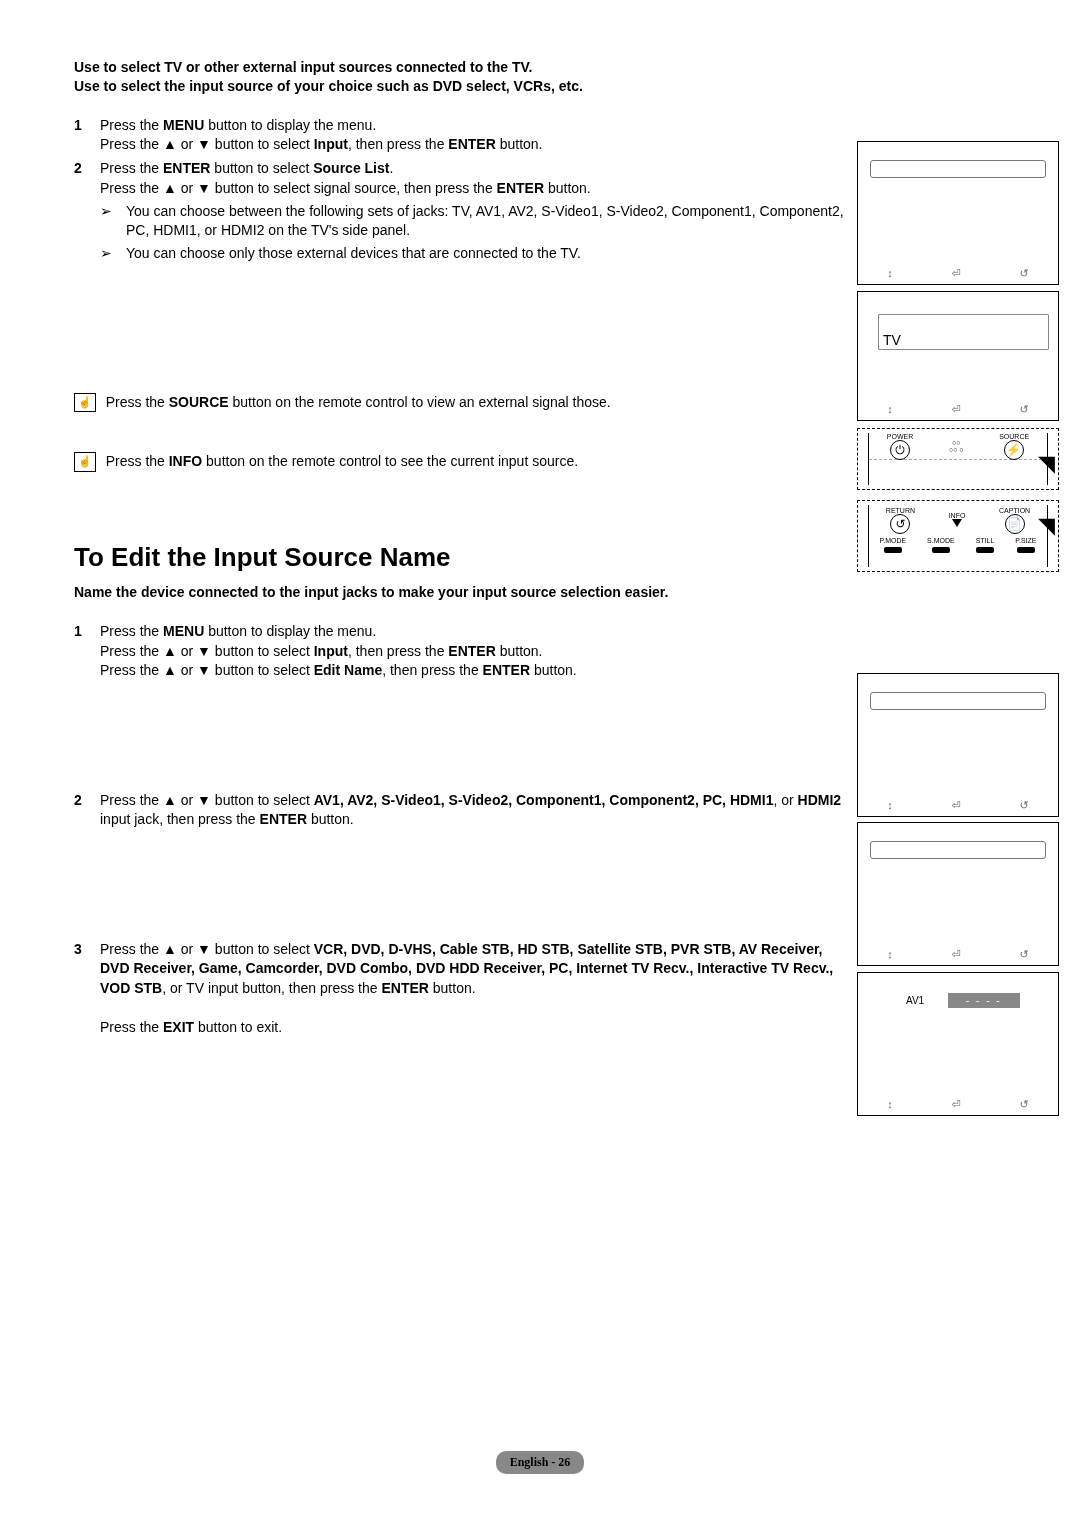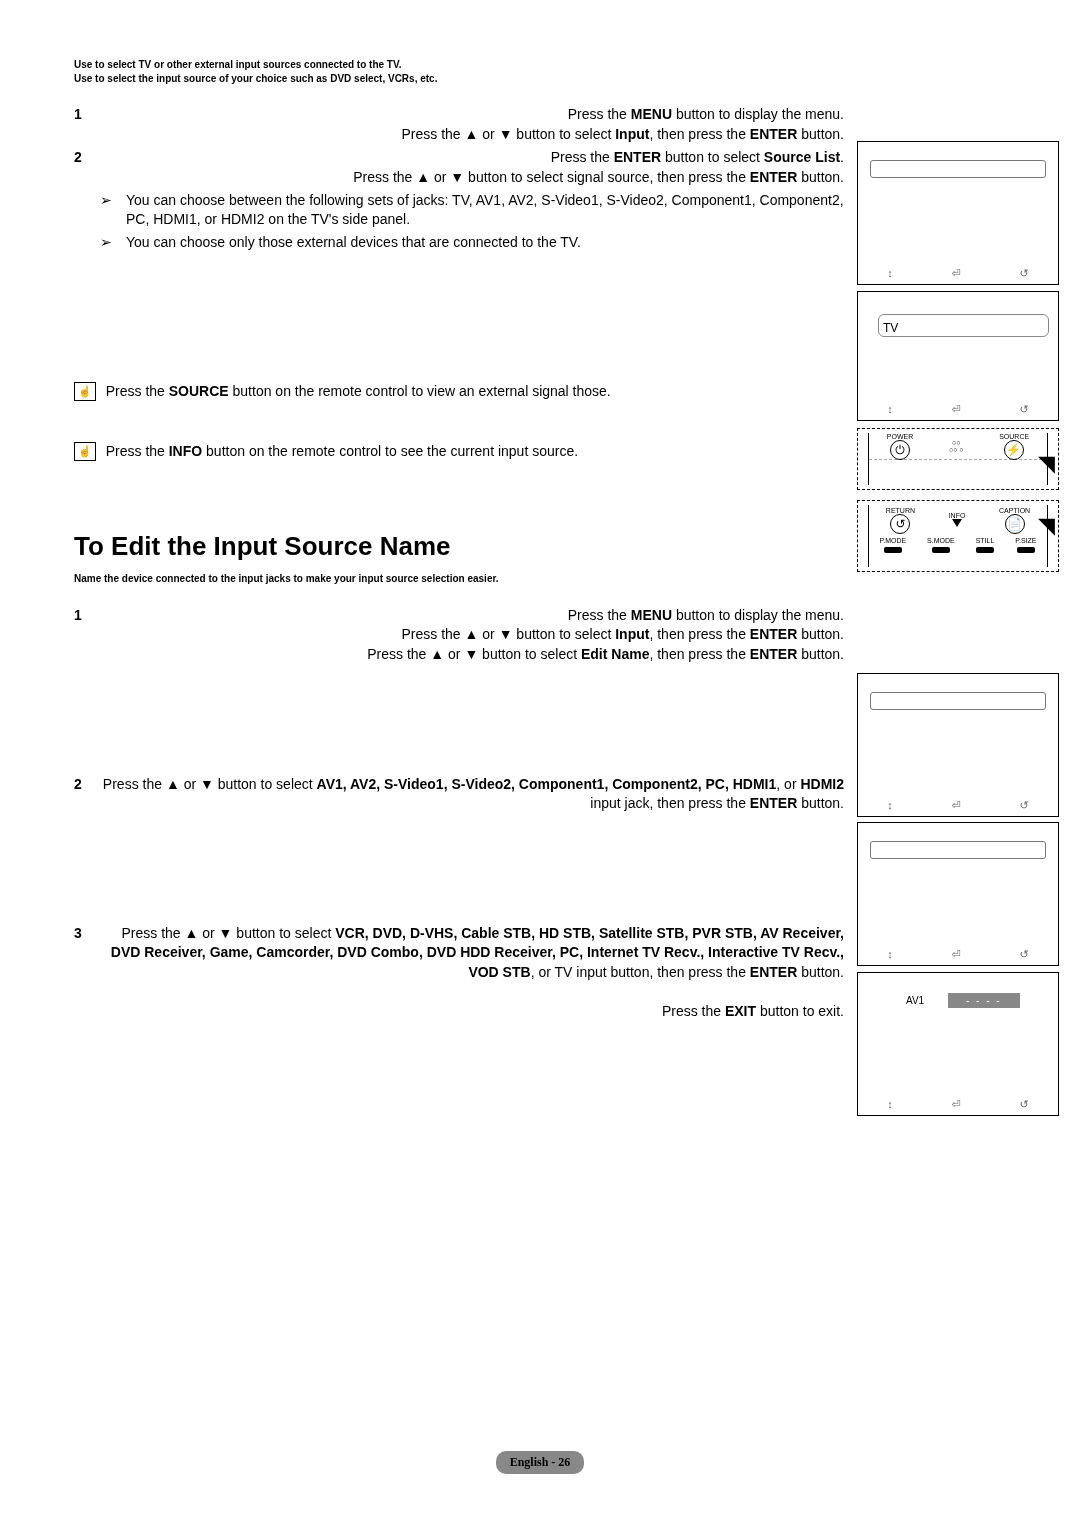--- a/index.html
+++ b/index.html
@@ -19,38 +19,37 @@
   .left-col {
     width: 770px;
   }
   h1 {
     font-size: 26px;
     font-weight: bold;
     margin: 0 0 10px 0;
   }
   .intro {
     font-weight: bold;
-    font-size: 10px;
+    font-size: 14px;
     line-height: 1.35;
     margin-bottom: 20px;
   }
   .step {
     display: flex;
     margin-bottom: 4px;
     font-size: 14px;
     line-height: 1.4;
   }
   .step-num {
     font-weight: bold;
     width: 26px;
     flex-shrink: 0;
   }
   .step-body {
     flex: 1;
-    text-align: right;
   }
   .sub-bullets {
     list-style: none;
     padding-left: 26px;
     margin: 2px 0 10px 0;
   }
   .sub-bullets li {
     font-size: 14px;
     line-height: 1.35;
     margin-bottom: 4px;
@@ -150,24 +149,24 @@
     right: -8px;
     top: 18px;
     font-size: 22px;
     color: #000;
   }
   .remote .tiny { font-size: 7px; margin-top: 1px; }
   .fig-tv-label {
     position: absolute;
     left: 20px;
     top: 22px;
-    font-size: 12px;
+    font-size: 14px;
     border: 1px solid #888;
-    border-radius: 6px;
-    padding: 6px 10px 1px 4px;
+    border-radius: 1px;
+    padding: 17px 10px 1px 4px;
     width: 155px;
   }
   .av1-label {
     position: absolute;
     left: 48px;
     top: 22px;
     font-size: 10px;
   }
   .av1-dash {
     position: absolute;

